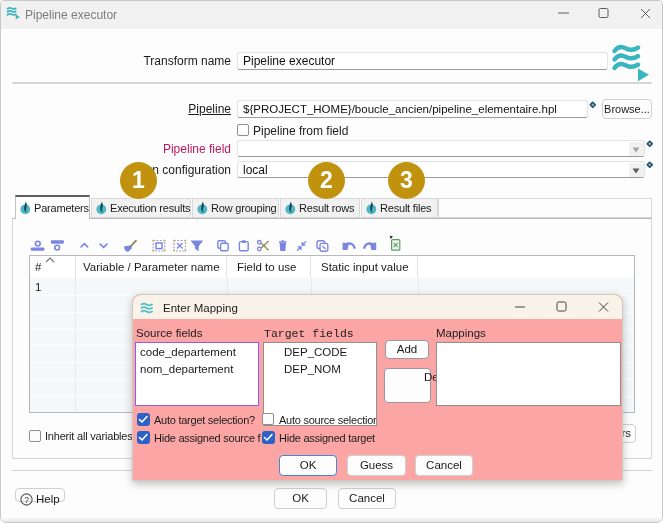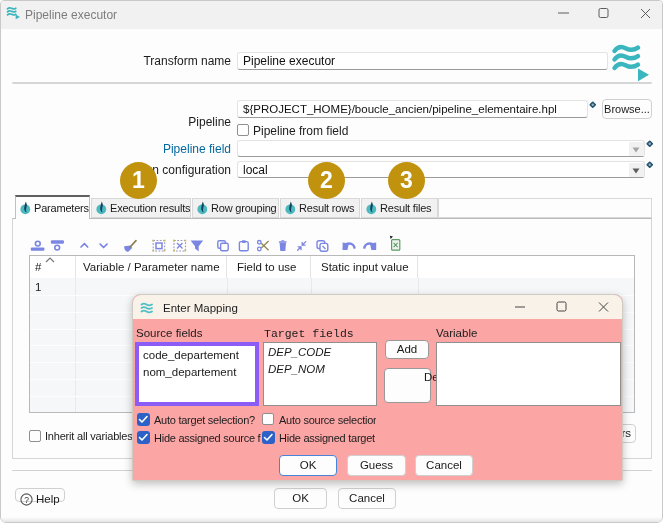--- a/index.html
+++ b/index.html
@@ -55,32 +55,32 @@
     <g fill="none" stroke="#3ab6be" stroke-width="4.4" stroke-linecap="round">
       <path d="M3.5 8 Q8 1.8 14.5 5.2 Q21 8.6 27 4.6"></path>
       <path d="M3.5 16.5 Q8 10.3 14.5 13.7 Q21 17.1 27 13.1"></path>
       <path d="M3.5 25 Q8 18.8 14.5 22.2 Q21 25.6 27 21.6"></path>
     </g>
     <path d="M27 25.5 L38 31.8 L27 38.2 Z" fill="#3ab6be"></path>
   </svg>
 
   <div class="abs" style="left:11px;top:81px;width:640px;height:2px;background:#d6d6d6;border-radius:1px;"></div>
 
-  <div class="rlbl" style="right:431px;top:114px;">Pipeline</div>
+  <div class="rlbl" style="right:431px;top:101px;text-decoration:underline;">Pipeline</div>
   <div class="inp" style="left:236px;top:99px;width:351px;height:18px;line-height:17px;font-size:11.5px;">${PROJECT_HOME}/boucle_ancien/pipeline_elementaire.hpl</div>
   <svg class="abs" style="left:588px;top:100px;" width="7.5" height="7.5" viewBox="0 0 10 10">
     <rect x="1.6" y="1.6" width="6.8" height="6.8" rx="1.2" transform="rotate(45 5 5)" fill="#27536e"></rect>
     <circle cx="5" cy="5" r="1.6" fill="#8fb0c6"></circle>
   </svg>
   <div class="btn" style="left:601px;top:98px;width:50px;height:20px;line-height:18px;font-size:11px;">Browse...</div>
 
   <div class="cb" style="left:236px;top:123px;"></div>
   <div class="lbl" style="left:252px;top:123px;">Pipeline from field</div>
 
-  <div class="rlbl" style="right:431px;top:141px;color:#0369a1;">Pipeline field</div>
+  <div class="rlbl" style="right:431px;top:141px;color:#be185d;">Pipeline field</div>
   <div class="inp" style="left:236px;top:139px;width:408px;height:17px;"></div>
   <div class="abs" style="left:628px;top:140.5px;width:14.5px;height:14px;background:#f1f1f1;"></div>
   <svg class="abs" style="left:630.5px;top:145.5px;" width="8" height="6" viewBox="0 0 8 6">
       <path d="M0.5 0.5 L4 5.5 L7.5 0.5 Z" fill="#a5a5a5"></path>
     </svg>
   <svg class="abs" style="left:644.5px;top:138.5px;" width="7.5" height="7.5" viewBox="0 0 10 10">
     <rect x="1.6" y="1.6" width="6.8" height="6.8" rx="1.2" transform="rotate(45 5 5)" fill="#27536e"></rect>
     <circle cx="5" cy="5" r="1.6" fill="#8fb0c6"></circle>
   </svg>
 
@@ -255,26 +255,26 @@
     <svg class="abs" style="left:375px;top:0px;" width="116" height="24" viewBox="0 0 116 24">
       <g stroke="#444" stroke-width="1" fill="none">
         <line x1="7" y1="12" x2="17" y2="12"></line>
         <rect x="49" y="7" width="9" height="9" rx="1.5"></rect>
         <line x1="91" y1="7.5" x2="100" y2="16.5"></line>
           <line x1="100" y1="7.5" x2="91" y2="16.5"></line>
       </g>
     </svg>
 
     <div class="lbl" style="left:3px;top:32px;font-size:11.5px;">Source fields</div>
-    <div class="abs" style="left:2px;top:47px;width:124px;height:64px;background:#fff;border:4px solid #8b5cf6;font-size:11.5px;line-height:16.5px;padding:1px 0 0 4px;">code_departement<br>nom_departement</div>
+    <div class="abs" style="left:2px;top:47px;width:124px;height:64px;background:#fff;border:1px solid #8b5cf6;font-size:11.5px;line-height:16.5px;padding:1px 0 0 4px;">code_departement<br>nom_departement</div>
     <div class="lbl" style="left:131px;top:32px;font-size:11.5px;font-family:Liberation Mono, monospace;">Target fields</div>
-    <div class="abs" style="left:130px;top:47px;width:114px;height:64px;background:#fff;border:1px solid #8f8f8f;font-size:11.5px;line-height:16.5px;padding:1px 0 0 4px;font-style:italic;">DEP_CODE<br>DEP_NOM</div>
+    <div class="abs" style="left:130px;top:47px;width:114px;height:84px;background:#fff;border:1px solid #8f8f8f;font-size:11.5px;line-height:16.5px;padding:1px 0 0 20px;">DEP_CODE<br>DEP_NOM</div>
     <div class="btn" style="left:252px;top:45px;width:44px;height:19px;line-height:17px;border-color:#999;">Add</div>
     <div class="btn" style="left:251px;top:73px;width:47px;height:35px;line-height:17px;border-color:#999;padding-left:39px;">Delete</div>
-    <div class="lbl" style="left:303px;top:32px;font-size:11.5px;">Variable</div>
+    <div class="lbl" style="left:303px;top:32px;font-size:11.5px;">Mappings</div>
     <div class="abs" style="left:303px;top:47px;width:185px;height:64px;background:#fff;border:1px solid #8f8f8f;"></div>
 
     <div class="cbc" style="left:4px;top:118px;">
         <svg width="11" height="9" viewBox="0 0 11 9">
           <path d="M1.5 4.5 L4 7 L9 1.5" stroke="#fff" stroke-width="1.6" fill="none" stroke-linecap="round" stroke-linejoin="round"></path>
         </svg>
       </div>
     <div class="lbl" style="left:21px;top:119px;font-size:11px;letter-spacing:-0.25px;">Auto target selection?</div>
     <div class="cb" style="left:129px;top:118px;"></div>
     <div class="lbl" style="left:146px;top:119px;font-size:11px;letter-spacing:-0.25px;width:97px;overflow:hidden;">Auto source selection</div>

